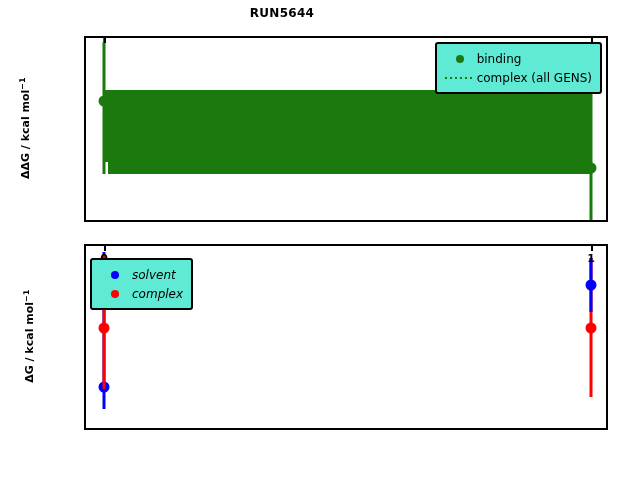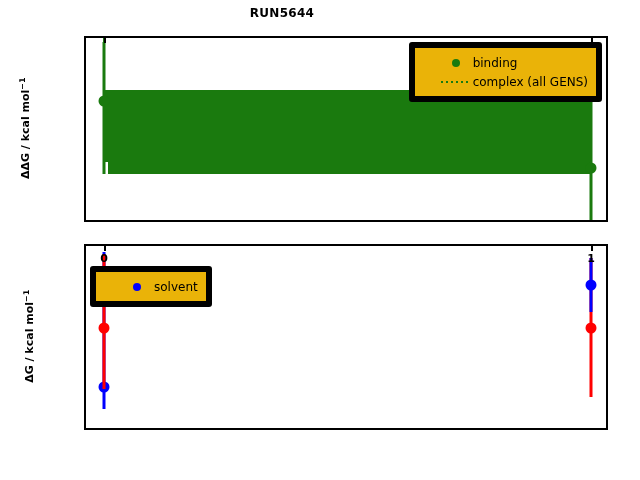--- a/index.html
+++ b/index.html
@@ -130,27 +130,27 @@
   .gens-spike {
     position: absolute;
     width: 2px;
     background: #1a7a0e;
   }
 
   
   .legend {
     position: absolute;
     box-sizing: border-box;
-    background: #eab308;
-    border: 6px solid #000000;
+    background: #5eead4;
+    border: 2px solid #000000;
     border-radius: 3px;
-    padding: 5px 8px 5px 24px;
+    padding: 5px 8px 5px 6px;
   }
   #legend-top    { right: 4px; top: 4px; }
-  #legend-bottom { left: 4px;  top: 20px; }
+  #legend-bottom { left: 4px;  top: 12px; font-style: italic; }
   .legend-row {
     display: flex;
     align-items: center;
     height: 19px;
     white-space: nowrap;
   }
   .legend-key {
     width: 34px;
     display: flex;
     align-items: center;
@@ -287,20 +287,26 @@
       <div class="xtick-label">1</div>
     </div>
 
     <div class="legend" id="legend-bottom">
       <div class="legend-row">
         <span class="legend-key">
           <span class="legend-dot blue"></span>
         </span>
         <span class="legend-text">solvent</span>
       </div>
+      <div class="legend-row">
+        <span class="legend-key">
+          <span class="legend-dot red"></span>
+        </span>
+        <span class="legend-text">complex</span>
+      </div>
     </div>
   </div>
 
   <div class="ylabel" id="ylabel-bottom" style="left:-41px; top:329px;">
     <span>ΔG / kcal mol</span><sup>−1</sup>
   </div>
 
 
 </div>
 

